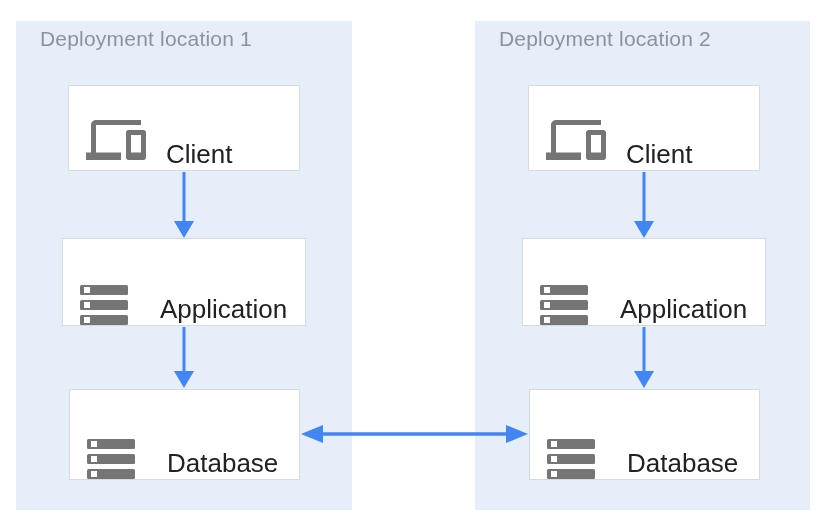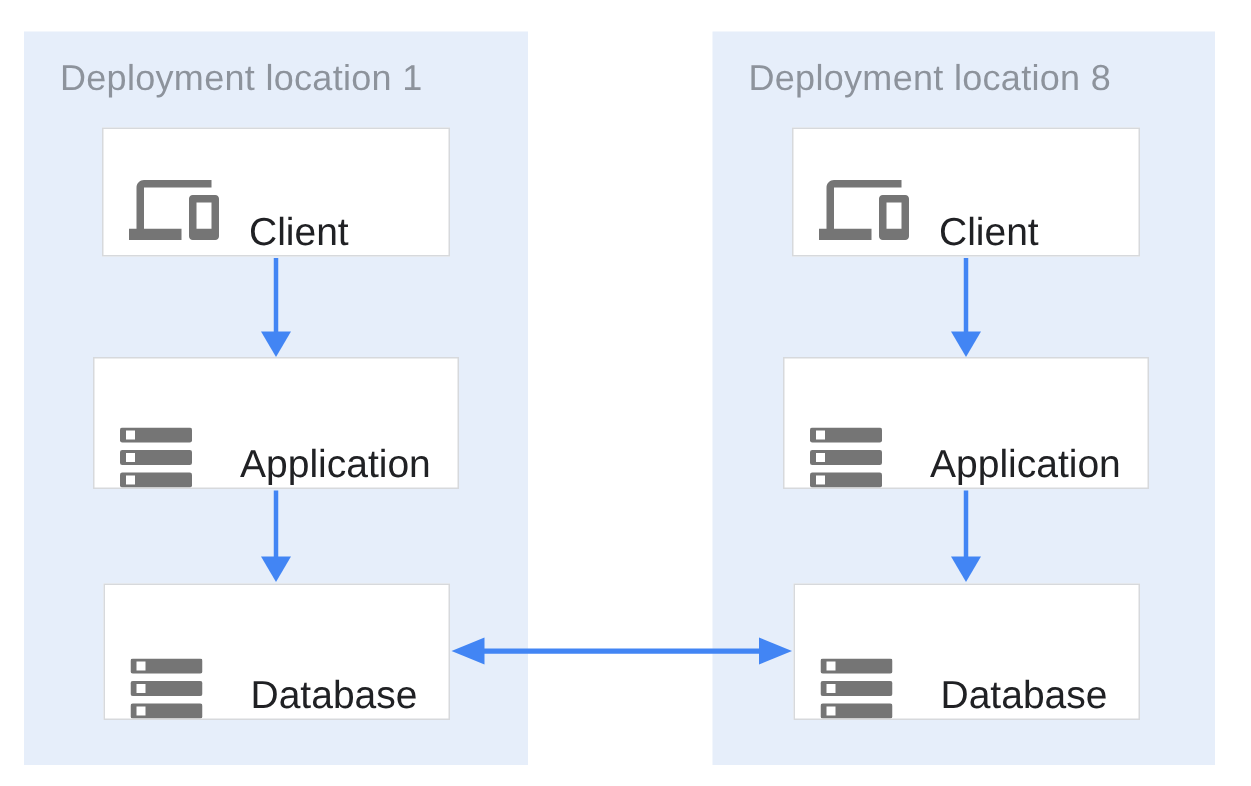--- a/index.html
+++ b/index.html
@@ -26,23 +26,23 @@
     background: var(--canvas-bg);
     overflow: hidden;
   }
   .zone {
     position: absolute;
     background: var(--zone-bg);
   }
   .zone-title {
     position: absolute;
     left: 24px;
-    top: 18px;
+    top: 6px;
     margin: 0;
-    font-size: 24px;
+    font-size: 21px;
     font-weight: 400;
     letter-spacing: 0.2px;
     color: var(--title-text);
     white-space: nowrap;
   }
   .node {
     position: absolute;
     background: var(--box-bg);
     border: 1px solid var(--box-border);
     display: flex;
@@ -118,21 +118,21 @@
             <rect x="4" y="17" width="6" height="6"></rect>
             <rect x="4" y="32" width="6" height="6"></rect>
           </g>
         </svg>
       </span>
       <span class="node-label">Database</span>
     </div>
   </section>
 
   <section class="zone" style="left:475px; top:21px; width:335px; height:489px;">
-    <h2 class="zone-title">Deployment location 8</h2>
+    <h2 class="zone-title">Deployment location 2</h2>
 
     <div class="node" style="left:53px; top:64px; width:232px; height:86px;">
       <span class="node-icon">
         <svg width="60" height="60" viewBox="0 0 24 24" aria-hidden="true">
           <path fill-rule="evenodd" d="M4 6h18V4H4c-1.1 0-2 .9-2 2v11H0v3h14v-3H4V6zm19 2h-6c-.55 0-1 .45-1 1v10c0 .55.45 1 1 1h6c.55 0 1-.45 1-1V9c0-.55-.45-1-1-1zm-1 9h-4v-7h4v7z" fill="#757575"></path>
         </svg>
       </span>
       <span class="node-label">Client</span>
     </div>
 

